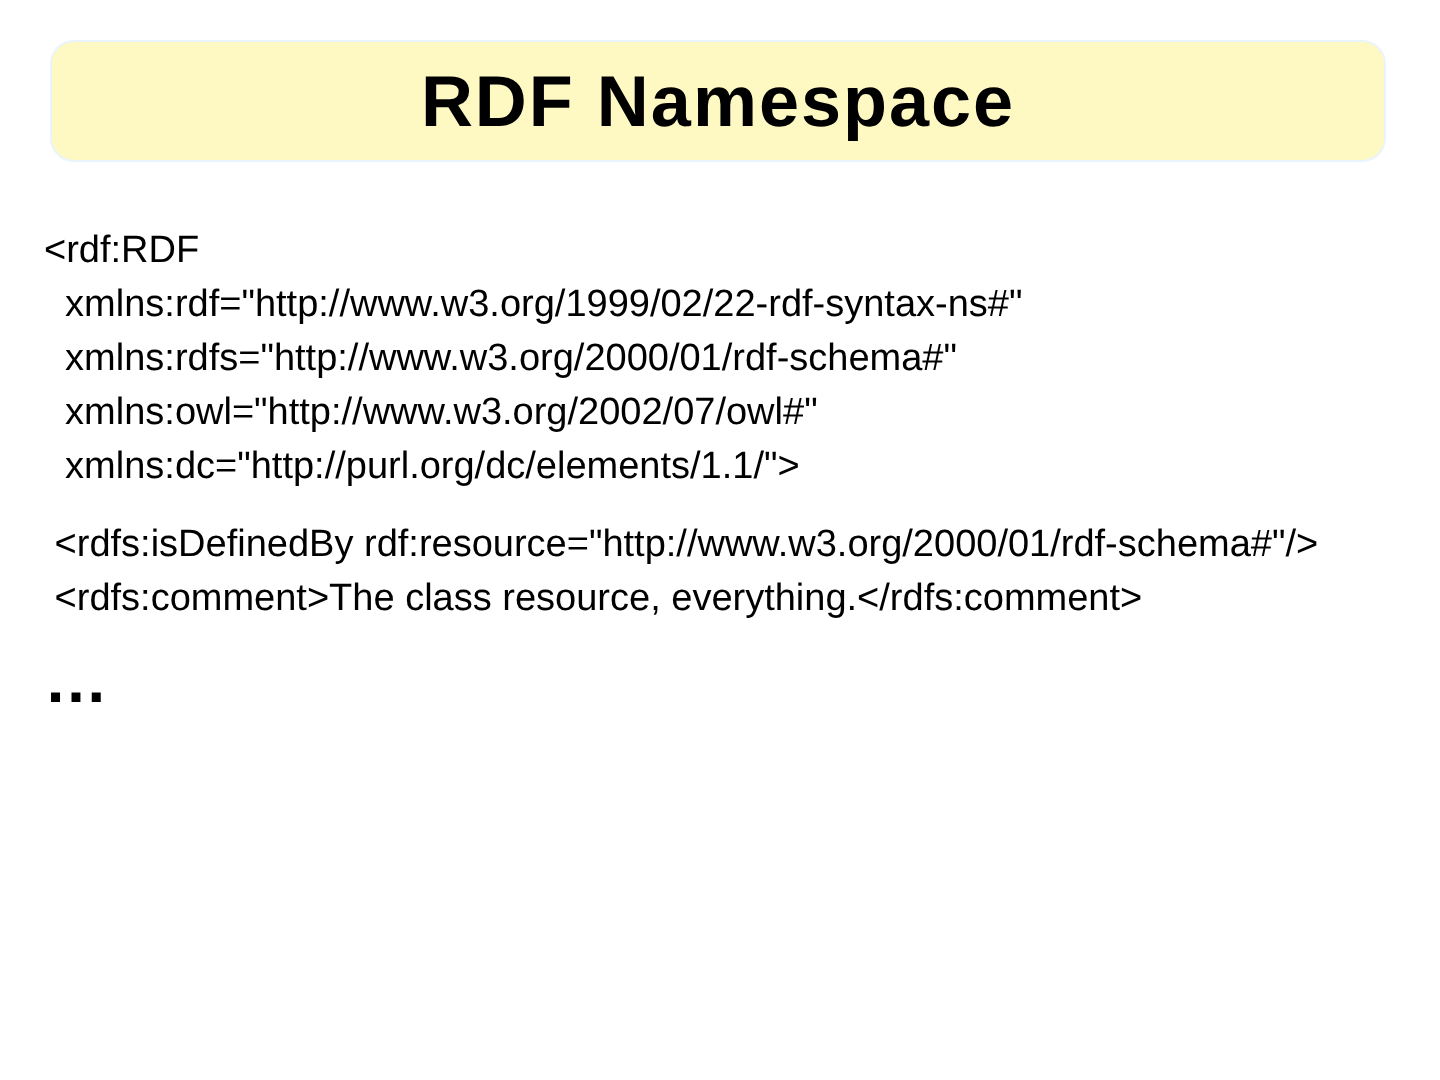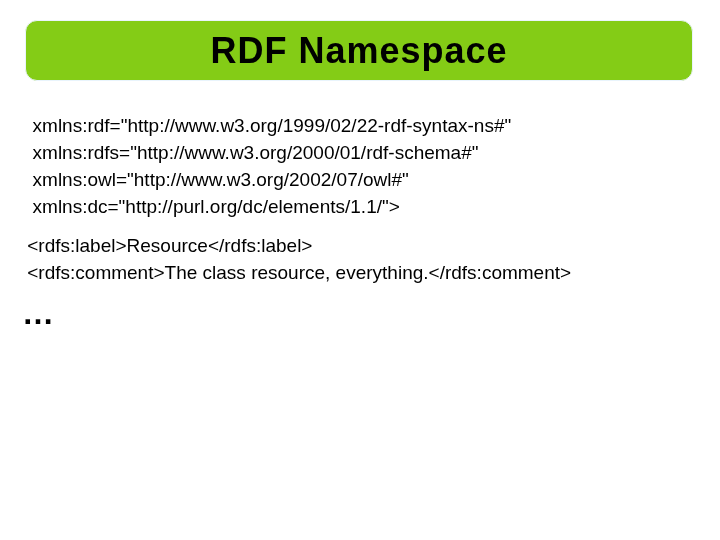--- a/index.html
+++ b/index.html
@@ -14,21 +14,21 @@
     position: relative;
     font-family: "Liberation Sans", sans-serif;
     color: #000000;
   }
   .title-banner {
     position: absolute;
     top: 20px;
     left: 25px;
     width: 668px;
     height: 61px;
-    background: #84cc16;
+    background: #fef9c3;
     border: 1px solid #e9f4fc;
     border-radius: 12px;
     display: flex;
     align-items: center;
     justify-content: center;
     box-sizing: border-box;
   }
   .title-banner .title-text {
     font-size: 36px;
     font-weight: bold;
@@ -59,27 +59,28 @@
 </head>
 <body>
 
 <div class="title-banner">
   <span class="title-text">RDF Namespace</span>
 </div>
 
 <div class="code-area">
 
   <div class="code-block">
+    <div class="code-line">&lt;rdf:RDF</div>
     <div class="code-line">  xmlns:rdf="http://www.w3.org/1999/02/22-rdf-syntax-ns#"</div>
     <div class="code-line">  xmlns:rdfs="http://www.w3.org/2000/01/rdf-schema#"</div>
     <div class="code-line">  xmlns:owl="http://www.w3.org/2002/07/owl#"</div>
     <div class="code-line">  xmlns:dc="http://purl.org/dc/elements/1.1/"&gt;</div>
   </div>
 
 
   <div class="code-block">
-    <div class="code-line"> &lt;rdfs:label&gt;Resource&lt;/rdfs:label&gt;</div>
+    <div class="code-line"> &lt;rdfs:isDefinedBy rdf:resource="http://www.w3.org/2000/01/rdf-schema#"/&gt;</div>
     <div class="code-line"> &lt;rdfs:comment&gt;The class resource, everything.&lt;/rdfs:comment&gt;</div>
   </div>
 
   <div class="ellipsis">…</div>
 
 </div>
 
 </body></html>

